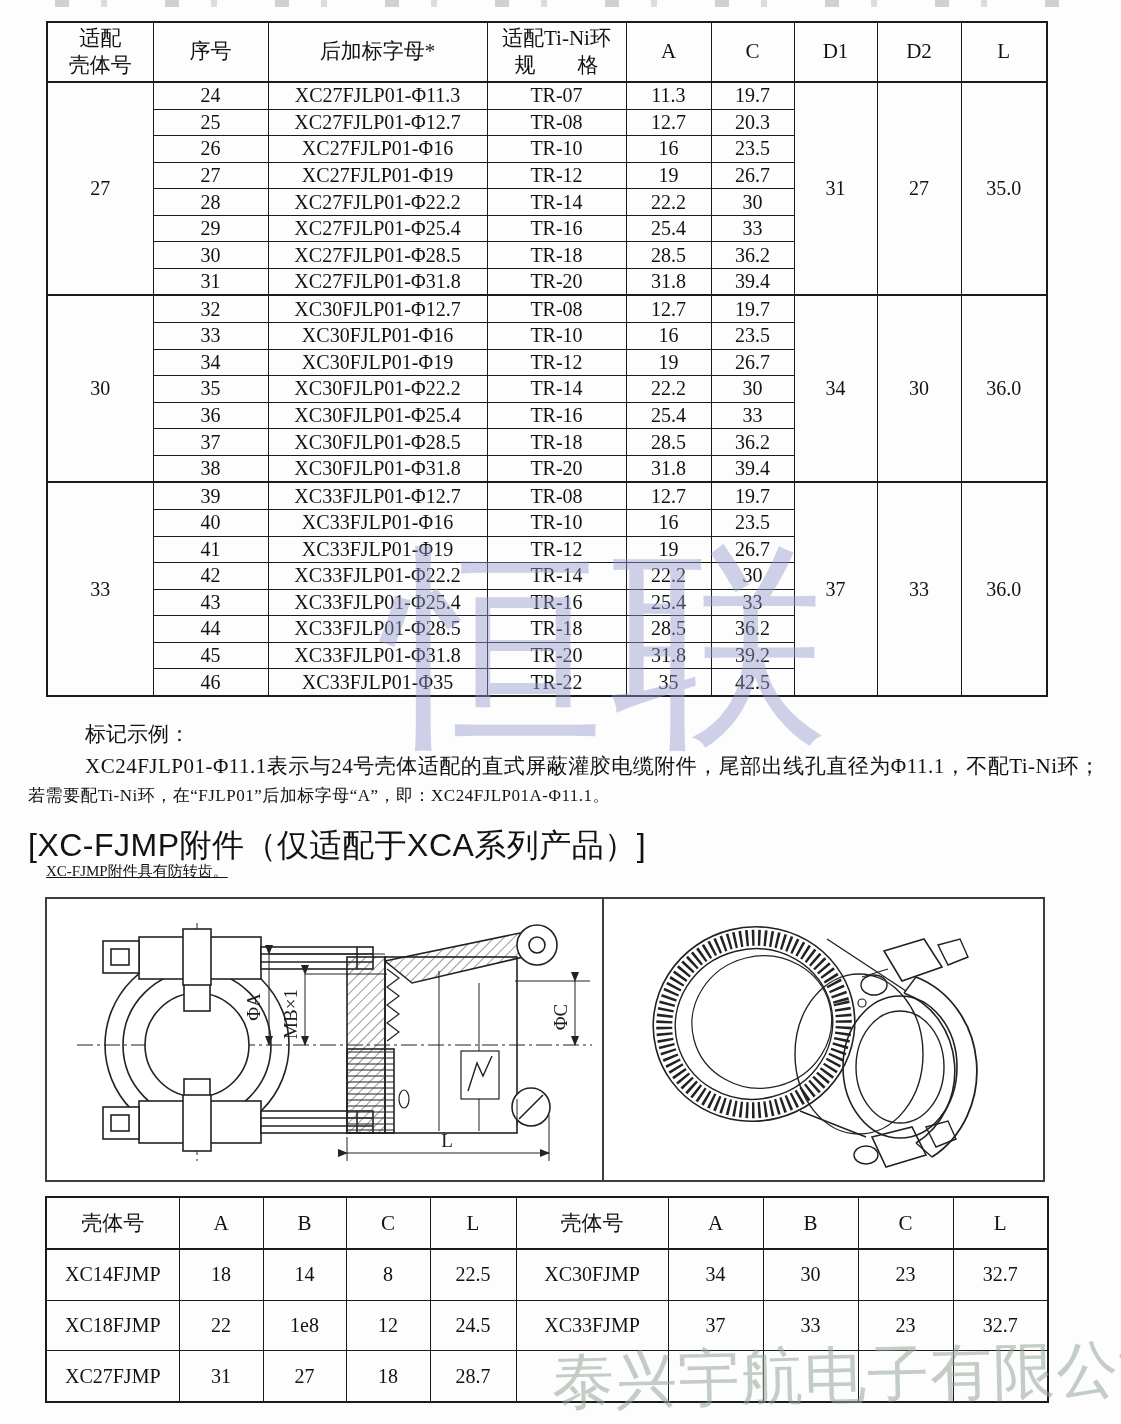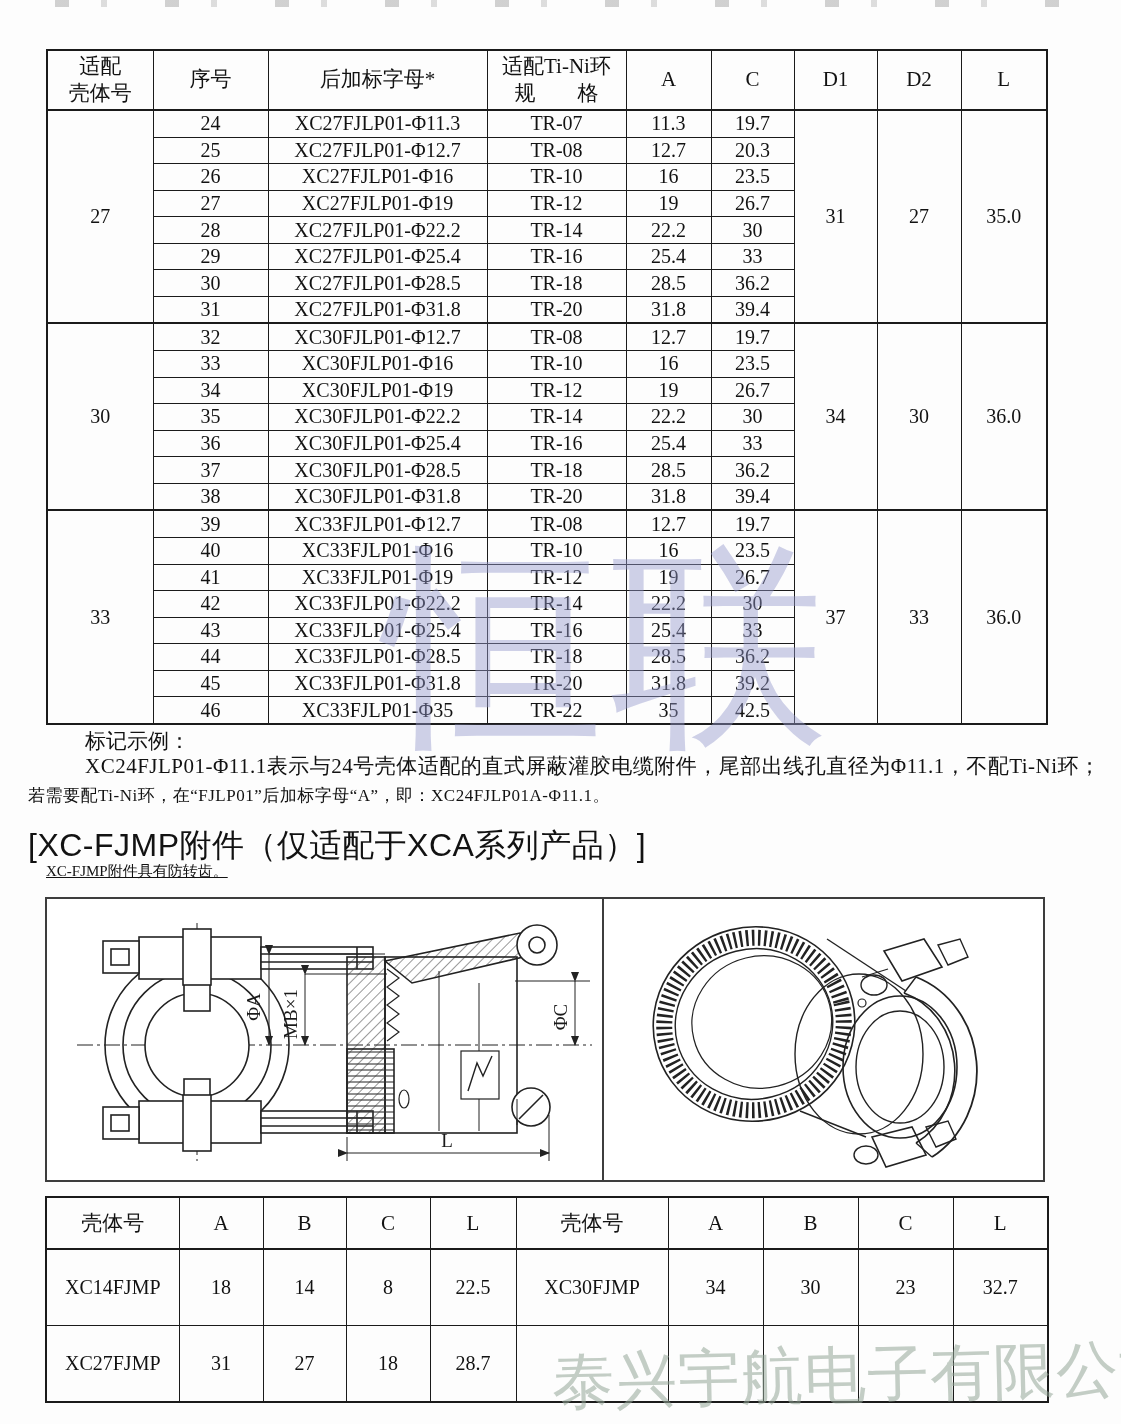--- a/index.html
+++ b/index.html
@@ -10,29 +10,29 @@
   }
   .abs{position:absolute;}
   
   .cutoff{
     left:55px;top:0;width:1010px;height:7px;opacity:.45;
     background:repeating-linear-gradient(90deg,#9a9a9a 0 14px,transparent 14px 46px,#b5b5b5 46px 52px,transparent 52px 110px);
   }
   
   table{border-collapse:collapse;table-layout:fixed;background:transparent;}
   th,td{text-align:center;vertical-align:middle;padding:0;overflow:hidden;white-space:nowrap;}
-  .main{left:46px;top:49px;width:1000px;height:676px;border:2px solid #1b1b1b;}
+  .main{left:46px;top:21px;width:1000px;height:676px;border:2px solid #1b1b1b;}
   .main th,.main td{border:1px solid #1b1b1b;font-size:20px;font-weight:normal;}
   .main thead th{height:58px;font-size:21px;line-height:1.3;white-space:pre-line;border-bottom:2px solid #1b1b1b;}
   .main tr.group-start td{border-top:2px solid #1b1b1b;}
   .fjmp{left:45px;top:1196px;width:1002px;height:207px;border:2px solid #1b1b1b;}
   .fjmp th,.fjmp td{border:1px solid #1b1b1b;font-size:20px;font-weight:normal;}
   .fjmp thead th{height:50px;font-size:21px;border-bottom:2px solid #1b1b1b;}
   
-  .note-label{left:85px;top:720px;font-size:21px;margin-top:7px;}
+  .note-label{left:85px;top:720px;font-size:21px;}
   .note-line1{left:85px;top:752px;font-size:21px;letter-spacing:.5px;}
   .note-line2{left:28px;top:784px;font-size:17px;letter-spacing:.5px;}
   .sec-head{left:28px;top:824px;font-size:32px;font-family:"Liberation Sans","DejaVu Sans",sans-serif;letter-spacing:.5px;}
   .sec-sub{left:46px;top:862px;font-size:15px;text-decoration:underline;}
   
   .figure{left:45px;top:897px;width:1000px;height:285px;border:2px solid #3d3d3d;box-sizing:border-box;display:flex;background:#fff;}
   .fig-left{width:557px;height:100%;border-right:2px solid #3d3d3d;box-sizing:border-box;}
   .fig-right{flex:1;height:100%;}
   svg{display:block;}
   
@@ -410,20 +410,32 @@
         <td>14</td>
         <td>8</td>
         <td>22.5</td>
         <td>XC30FJMP</td>
         <td>34</td>
         <td>30</td>
         <td>23</td>
         <td>32.7</td>
       </tr>
       <tr>
+        <td>XC18FJMP</td>
+        <td>22</td>
+        <td>1e8</td>
+        <td>12</td>
+        <td>24.5</td>
+        <td>XC33FJMP</td>
+        <td>37</td>
+        <td>33</td>
+        <td>23</td>
+        <td>32.7</td>
+      </tr>
+      <tr>
         <td>XC27FJMP</td>
         <td>31</td>
         <td>27</td>
         <td>18</td>
         <td>28.7</td>
         <td></td>
         <td></td>
         <td></td>
         <td></td>
         <td></td>

